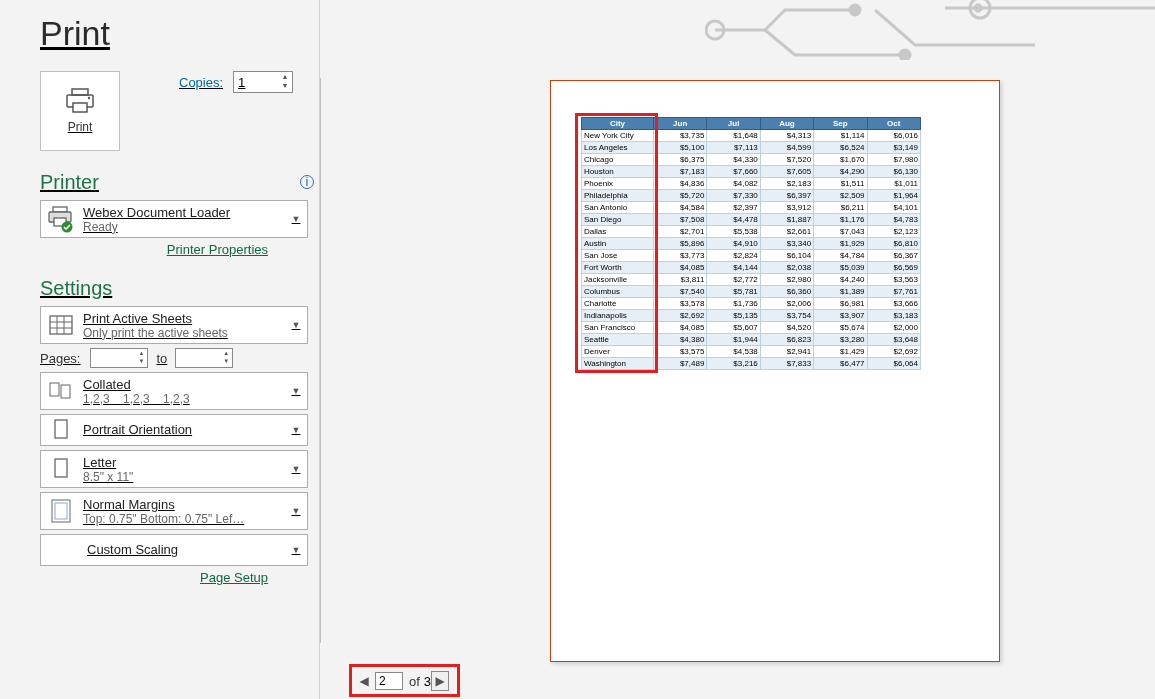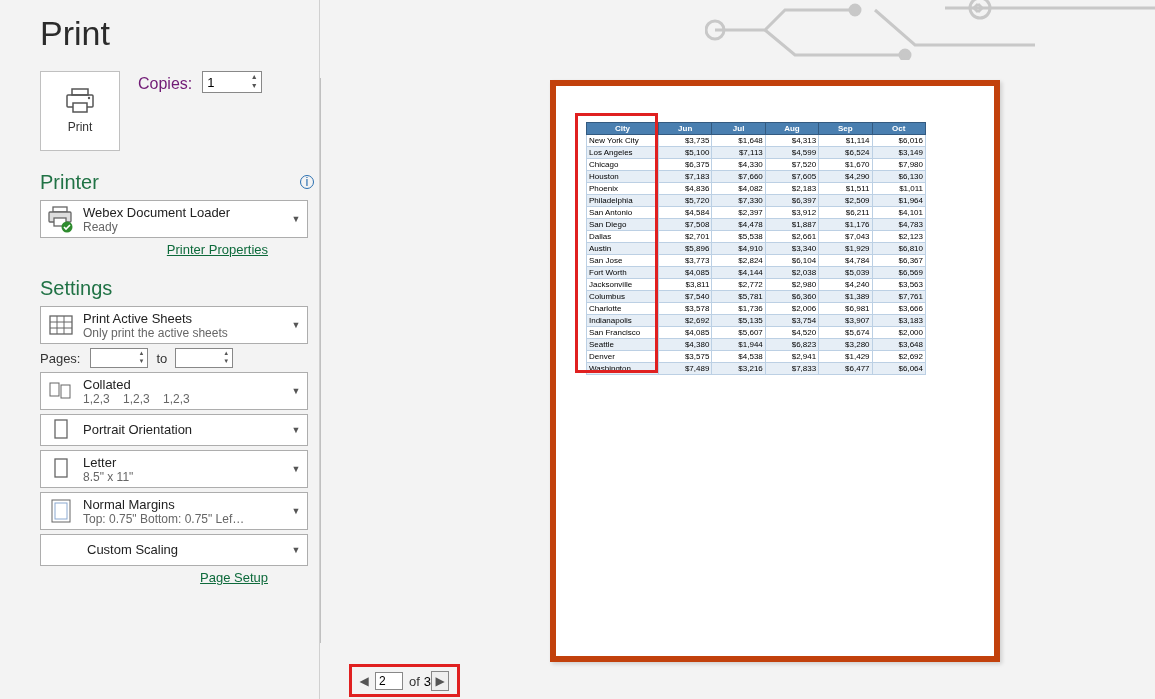--- a/index.html
+++ b/index.html
@@ -17,20 +17,21 @@
     top: 0; right: 0;
     width: 450px; height: 60px;
     pointer-events: none;
   }
   .left-panel {
     position: absolute;
     left: 0; top: 0;
     width: 320px; height: 699px;
     border-right: 1px solid #d0d0d0;
     padding: 10px 0 0 40px;
+    text-decoration: underline;
   }
   .vsep {
     position: absolute;
     left: 320px; top: 78px;
     width: 1px; height: 565px;
     background: #c0c0c0;
   }
   h1.title {
     font-weight: 300;
     font-size: 34px;
@@ -42,21 +43,21 @@
     width: 80px; height: 80px;
     border: 1px solid #c0c0c0;
     background: #fff;
     display: flex; flex-direction: column;
     align-items: center; justify-content: center;
     cursor: pointer;
     margin-right: 18px;
   }
   .print-btn svg { width: 32px; height: 26px; }
   .print-btn .lbl { margin-top: 6px; font-size: 12px; color: #333; }
-  .copies-lbl { font-size: 16px; color: #701a75; margin-right: 10px; margin-top: 4px; }
+  .copies-lbl { font-size: 13px; color: #0369a1; margin-right: 10px; margin-top: 4px; margin-left: 41px; }
   .spinner {
     position: relative;
     width: 60px; height: 22px;
     border: 1px solid #888;
     background: #fff;
     display: flex; align-items: center;
     margin-top: 0;
   }
   .spinner input {
     border: none; width: 40px; height: 18px;
@@ -152,21 +153,21 @@
   .preview-pane {
     position: absolute;
     left: 335px; top: 78px;
     width: 820px; height: 590px;
   }
   .page {
     position: absolute;
     left: 215px; top: 2px;
     width: 450px; height: 582px;
     background: #fff;
-    border: 6px solid #c2410c;
+    border: 1px solid #c2410c;
     box-shadow: 2px 2px 4px rgba(0,0,0,0.15);
   }
   .table-wrap {
     position: absolute;
     left: 30px; top: 36px;
     width: 340px;
   }
   table.data {
     border-collapse: collapse;
     font-size: 8px;

